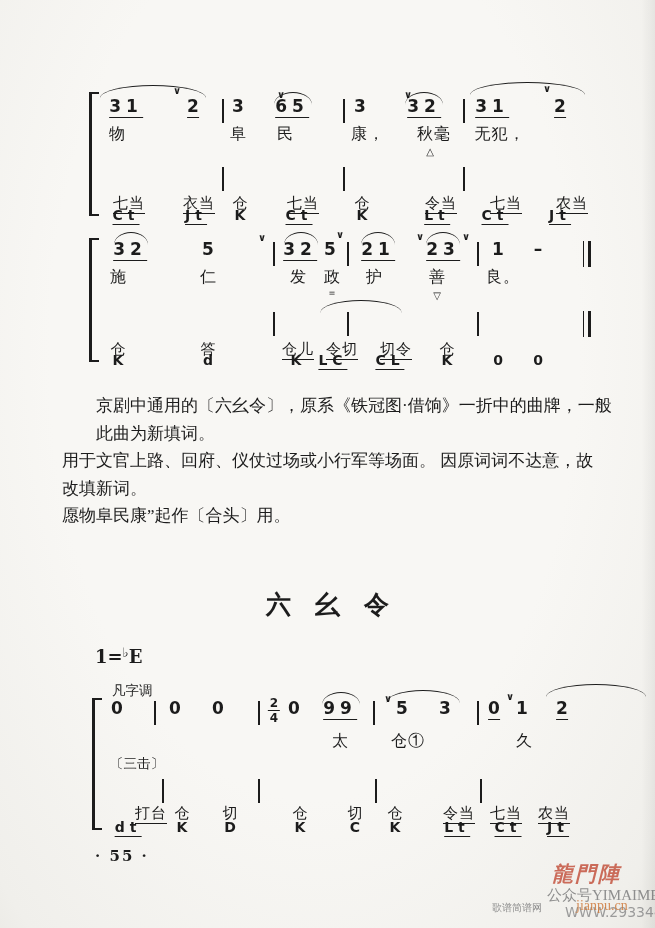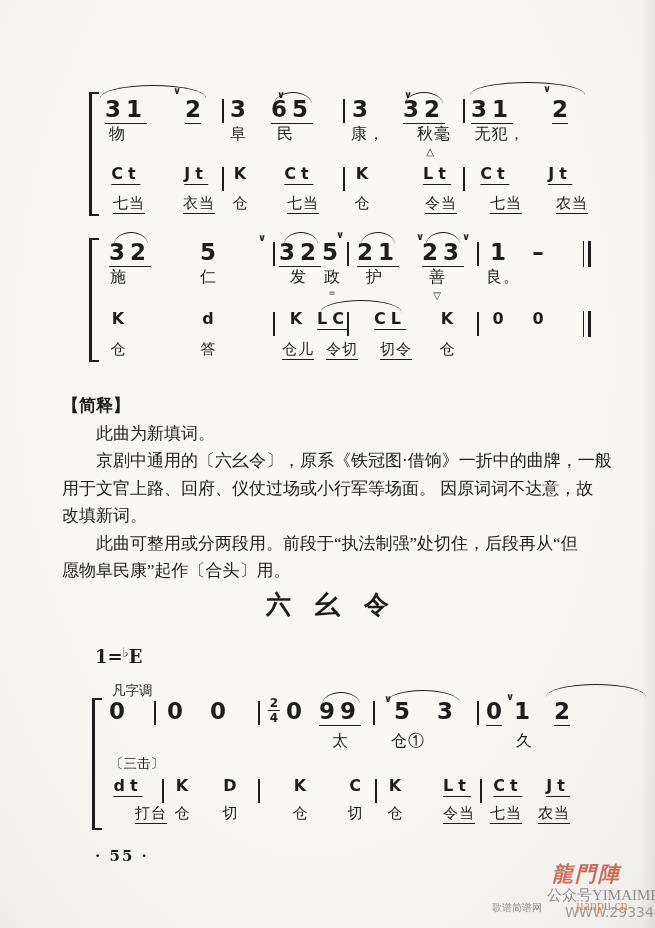--- a/index.html
+++ b/index.html
@@ -4,23 +4,23 @@
 <style>
   html,body{margin:0;padding:0;background:#d8d7d3;}
   #page{position:relative;width:655px;height:928px;margin:0 auto;overflow:hidden;
         background:radial-gradient(ellipse at 48% 38%, #f8f7f4 55%, #f0efeb 92%, #eae9e4 100%);
         font-family:"Liberation Serif", serif;color:#1c1c1c;}
   #page::after{content:"";position:absolute;right:0;top:0;width:14px;height:100%;
         background:linear-gradient(90deg,rgba(0,0,0,0),rgba(0,0,0,0.05));pointer-events:none;}
 
   
   .tok{position:absolute;transform:translateX(-50%);white-space:nowrap;line-height:1;}
-  .note{font-family:"DejaVu Sans",sans-serif;font-weight:bold;font-size:23px;}
+  .note{font-family:"DejaVu Sans",sans-serif;font-weight:bold;font-size:17px;}
   .note.grp{letter-spacing:5px;}
-  .perc{font-family:"DejaVu Sans",sans-serif;font-weight:bold;font-size:16px;}
+  .perc{font-family:"DejaVu Sans",sans-serif;font-weight:bold;font-size:14px;margin-top:42px;}
   .perc.grp{letter-spacing:5px;}
   .lyr{font-size:16px;}
   .lyr.grp{letter-spacing:1px;}
   .plyr{font-size:15px;}
   .plyr.grp{letter-spacing:1px;}
   .u{border-bottom:1.8px solid #1c1c1c;padding-bottom:1.5px;}
   .bar{position:absolute;width:1.7px;height:24px;background:#1c1c1c;}
   .dbl{position:absolute;width:4px;height:26px;border-left:1.7px solid #1c1c1c;border-right:3px solid #1c1c1c;}
   .arc{position:absolute;height:12px;border-top:1.7px solid #1c1c1c;
        border-radius:50% 50% 0 0 / 100% 100% 0 0;}
@@ -202,26 +202,24 @@
       <span class="tok plyr u grp" style="left: 506px; top: 806px;">七当</span>
       <span class="tok plyr u grp" style="left: 554px; top: 806px;">农当</span>
       <div class="arc" style="left: 322px; top: 692px; width: 38px;"></div>
       <div class="arc" style="left: 386px; top: 690px; width: 74px;"></div>
       <div class="arc" style="left: 546px; top: 684px; width: 100px;"></div>
       <span class="breath" style="left: 388px; top: 694px;">∨</span>
       <span class="breath" style="left: 510px; top: 692px;">∨</span>
     </div>
 
   <div id="annotation">
-    <div id="anno-header">【简释】</div>
+    <div>　　京剧中通用的〔六幺令〕，原系《铁冠图·借饷》一折中的曲牌，一般</div>
     <div>　　此曲为新填词。</div>
-    <div>　　京剧中通用的〔六幺令〕，原系《铁冠图·借饷》一折中的曲牌，一般</div>
     <div>用于文官上路、回府、仪仗过场或小行军等场面。 因原词词不达意，故</div>
     <div>改填新词。</div>
-    <div>　　此曲可整用或分两段用。前段于“执法制强”处切住，后段再从“但</div>
     <div>愿物阜民康”起作〔合头〕用。</div>
   </div>
 
   <div id="title">六幺令</div>
 
   <div id="keysig"><span>1=</span><span class="flat">♭</span><span>E</span></div>
 
   <div id="fanzidiao">凡字调</div>
   <div id="sanji">〔三击〕</div>
 

